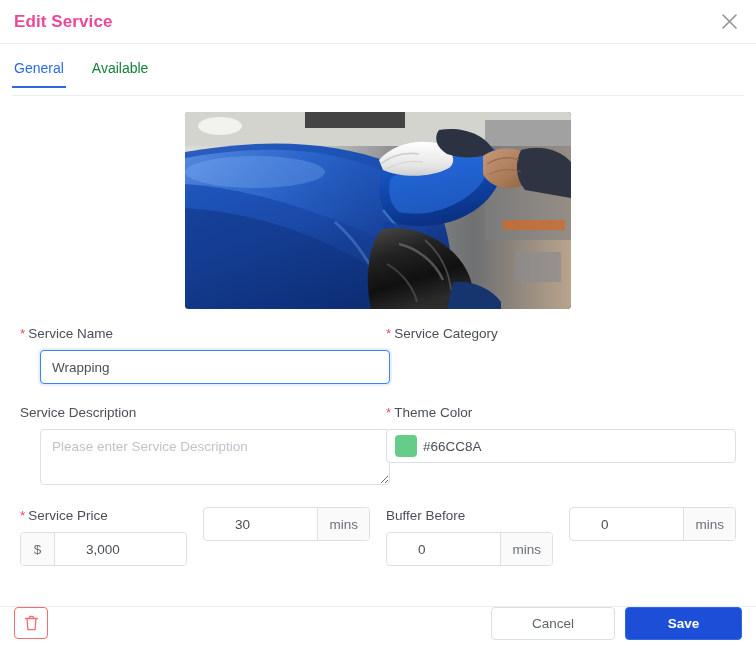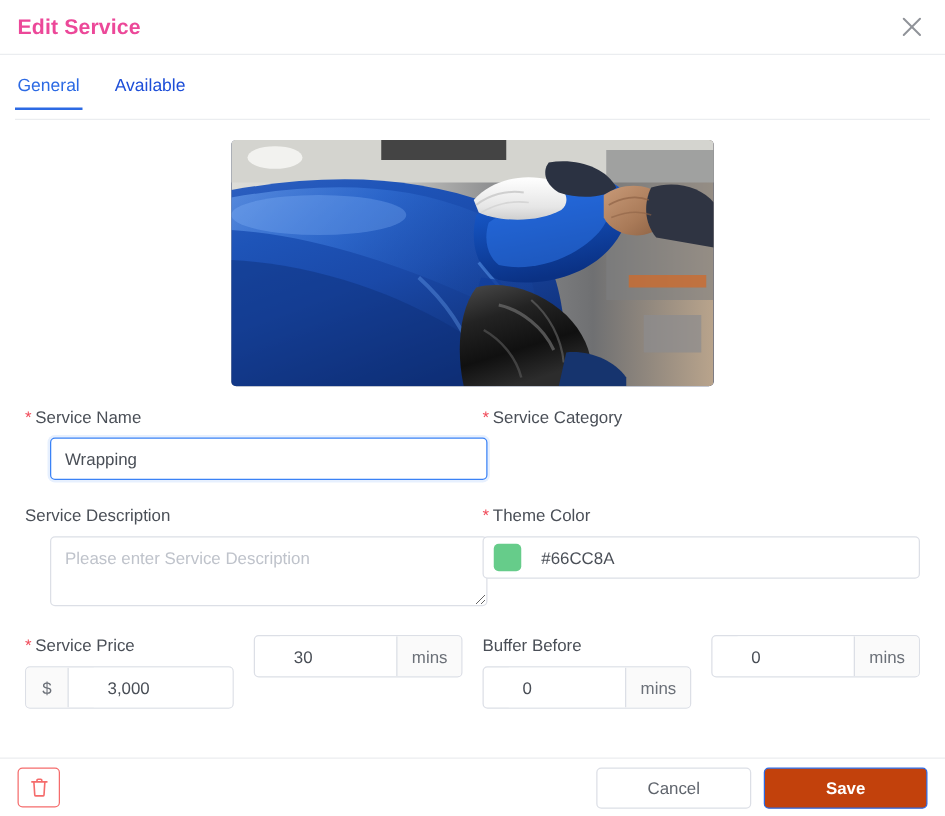--- a/index.html
+++ b/index.html
@@ -54,21 +54,21 @@
   .tabs {
     display: flex;
     gap: 24px;
     height: 38px;
     align-items: flex-start;
     border-bottom: 1px solid #ebedf0;
     position: relative;
   }
   .tab {
     font-size: 14px;
-    color: #1d4ed8;
+    color: #15803d;
     padding: 2px 2px 11px 2px;
     cursor: pointer;
     position: relative;
     background: none; border: none;
     font-family: inherit;
     white-space: nowrap;
   }
   .tab.active { color: #2c6ae4; }
   .tab.active::after {
     content: "";
@@ -180,21 +180,21 @@
   
   .color-field {
     position: relative;
     width: 100%;
     height: 34px;
     border: 1px solid #dcdfe6;
     border-radius: 4px;
     display: flex; align-items: center;
     padding: 0 8px;
     background: #fff;
-    gap: 16px;
+    gap: 6px;
   }
   .color-swatch {
     width: 22px; height: 22px;
     border-radius: 4px;
     flex: 0 0 22px;
   }
   .color-text {
     font-size: 13.5px;
     color: #4a4f57;
   }
@@ -231,21 +231,21 @@
     display: grid;
     grid-template-columns: repeat(4, 1fr);
     column-gap: 16px;
     padding-top: 16px;
   }
 
   
   .modal-footer {
     flex: 0 0 47px;
     border-top: 1px solid #ebedf0;
-    display: flex; align-items: center;
+    display: flex; 
     padding: 0 14px;
     background: #fff;
   }
   .btn-delete {
     width: 34px; height: 32px;
     border: 1px solid #f56c6c;
     border-radius: 4px;
     background: #fff;
     display: flex; align-items: center; justify-content: center;
     cursor: pointer;
@@ -261,22 +261,22 @@
     padding: 0 16px;
   }
   .btn-cancel {
     width: 124px;
     background: #fff;
     border: 1px solid #dcdfe6;
     color: #5f646c;
     margin-right: 10px;
   }
   .btn-save {
-    width: 131px;
-    background: #c2410c;
+    width: 117px;
+    background: #1d4ed8;
     border: 1px solid #2c6ae4;
     color: #fff;
     font-weight: 700;
   }
 </style>
 </head>
 <body>
 
 <div class="modal">
 

